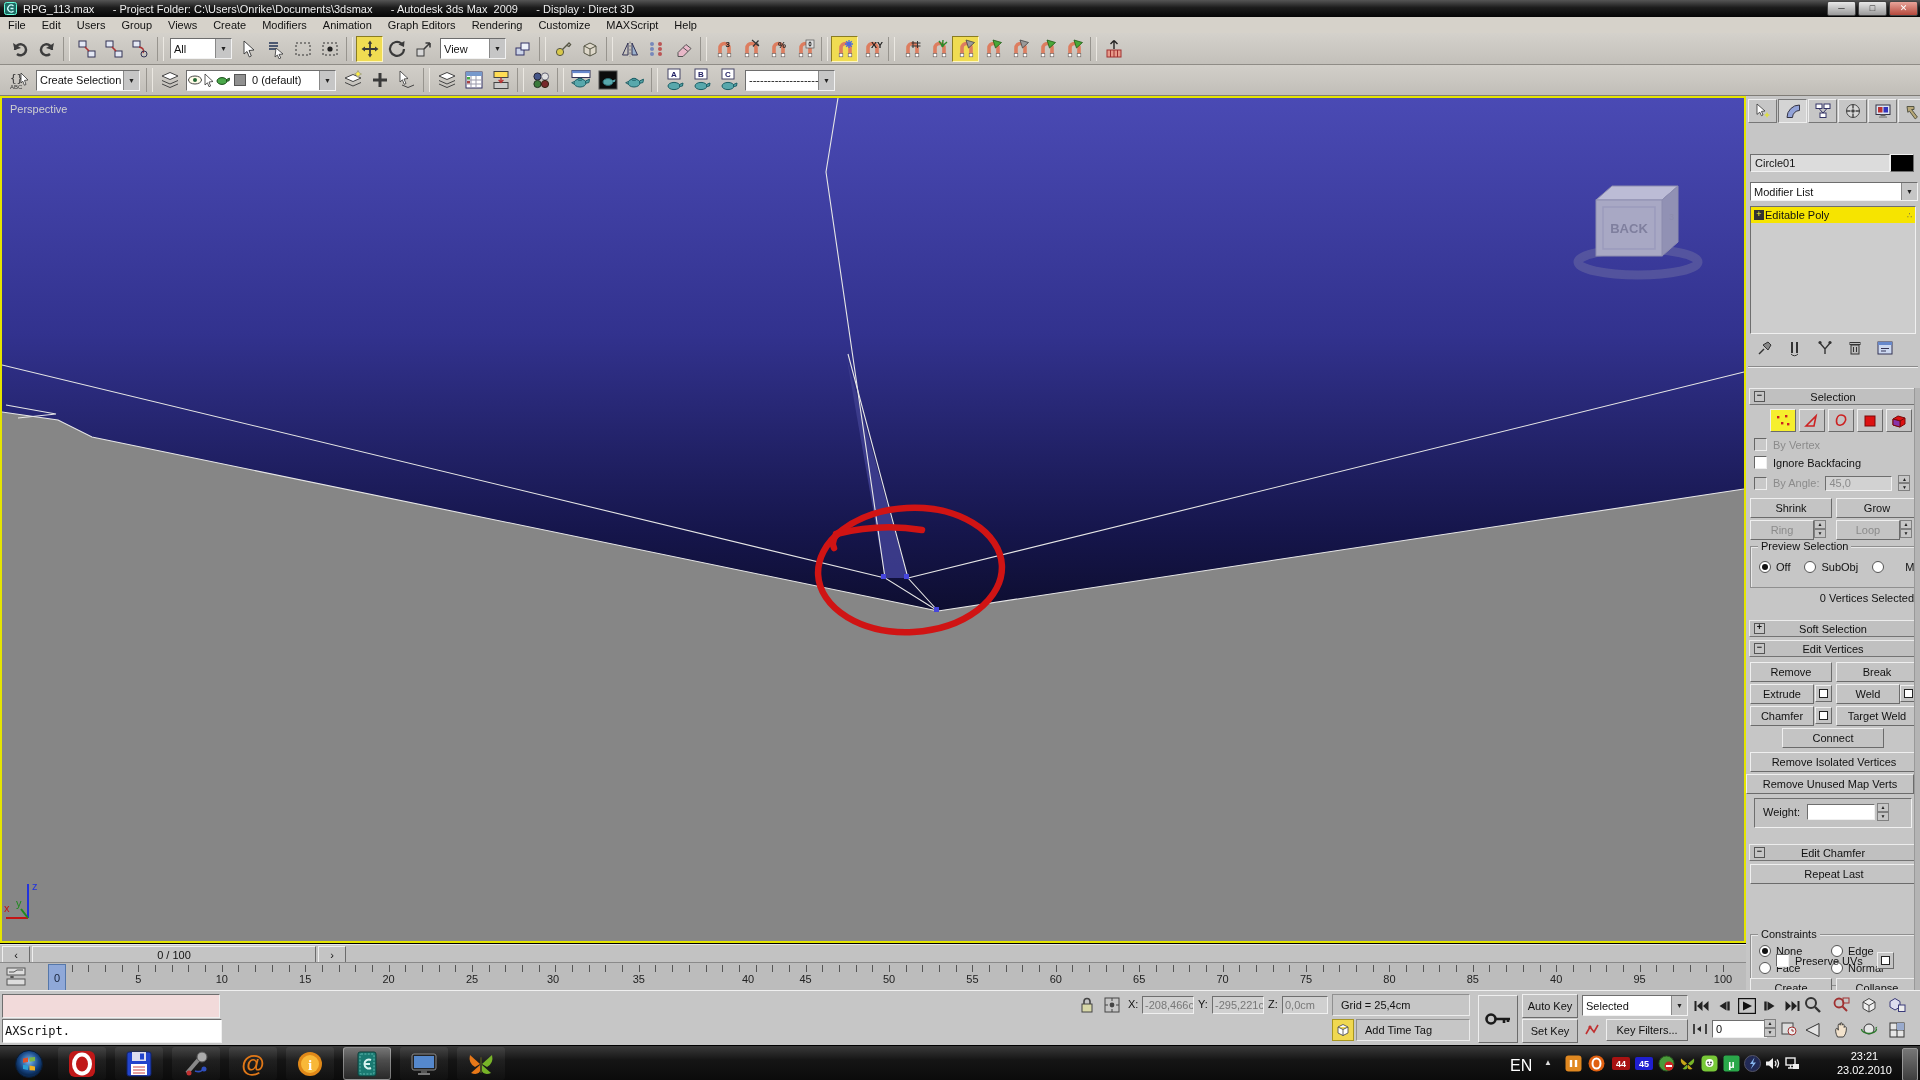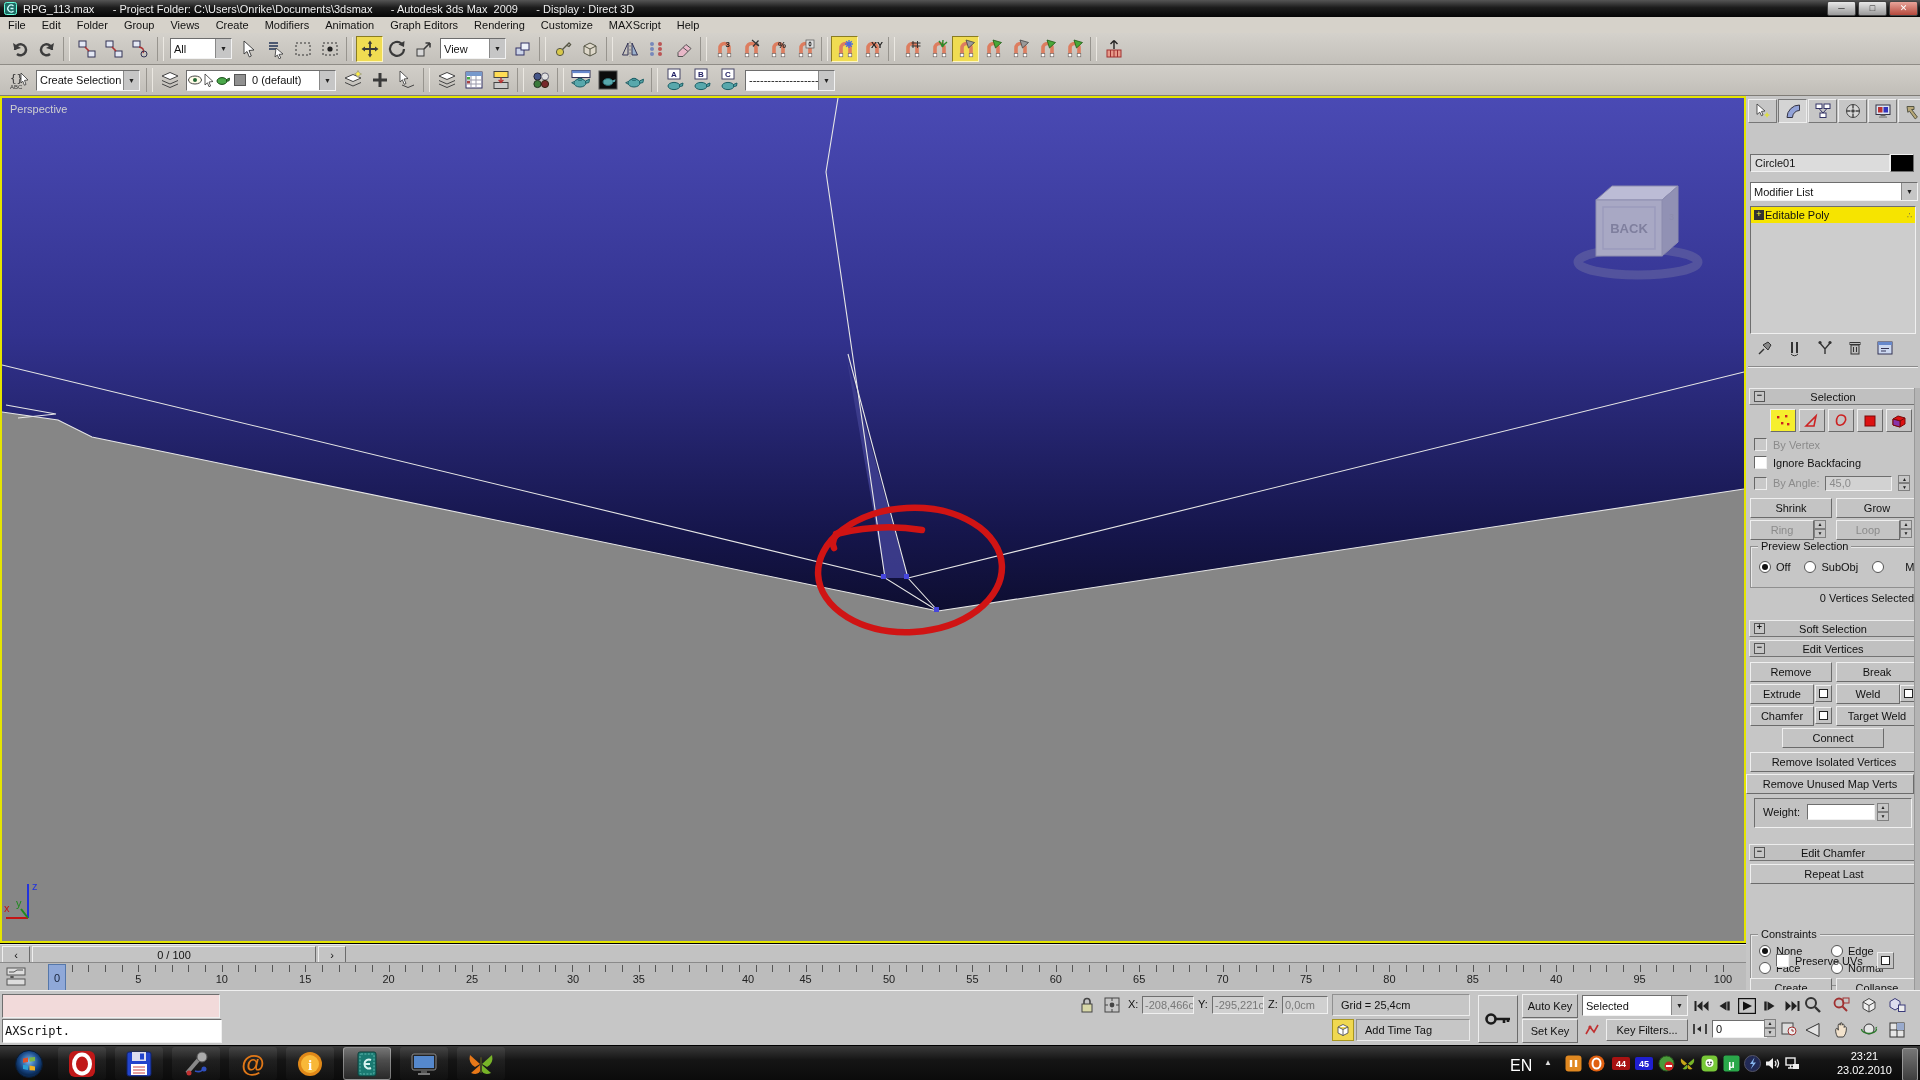--- a/index.html
+++ b/index.html
@@ -96,21 +96,21 @@
     <div style="margin-left:auto;display:flex;margin-right:2px;">
       <div class="winbtn">─</div>
       <div class="winbtn">□</div>
       <div class="winbtn close">✕</div>
     </div>
   </div>
 
   <div id="menubar" class="abs">
       <div class="menuitem">File</div>
       <div class="menuitem">Edit</div>
-      <div class="menuitem">Folder</div>
+      <div class="menuitem">Users</div>
       <div class="menuitem">Group</div>
       <div class="menuitem">Views</div>
       <div class="menuitem">Create</div>
       <div class="menuitem">Modifiers</div>
       <div class="menuitem">Animation</div>
       <div class="menuitem">Graph Editors</div>
       <div class="menuitem">Rendering</div>
       <div class="menuitem">Customize</div>
       <div class="menuitem">MAXScript</div>
       <div class="menuitem">Help</div>
@@ -901,21 +901,21 @@
         <div class="tick" style="left: 421.96px;"></div>
         <div class="tick" style="left: 438.64px;"></div>
         <div class="tick" style="left: 455.32px;"></div>
         <div class="tick" style="left: 472px;"></div>
         <div class="ticklabel" style="left: 472px;">25</div>
         <div class="tick" style="left: 488.68px;"></div>
         <div class="tick" style="left: 505.36px;"></div>
         <div class="tick" style="left: 522.04px;"></div>
         <div class="tick" style="left: 538.72px;"></div>
         <div class="tick" style="left: 555.4px;"></div>
-        <div class="ticklabel" style="left: 573px;">30</div>
+        <div class="ticklabel" style="left: 553px;">30</div>
         <div class="tick" style="left: 572.08px;"></div>
         <div class="tick" style="left: 588.76px;"></div>
         <div class="tick" style="left: 605.44px;"></div>
         <div class="tick" style="left: 622.12px;"></div>
         <div class="tick" style="left: 638.8px;"></div>
         <div class="ticklabel" style="left: 638.8px;">35</div>
         <div class="tick" style="left: 655.48px;"></div>
         <div class="tick" style="left: 672.16px;"></div>
         <div class="tick" style="left: 688.84px;"></div>
         <div class="tick" style="left: 705.52px;"></div>

